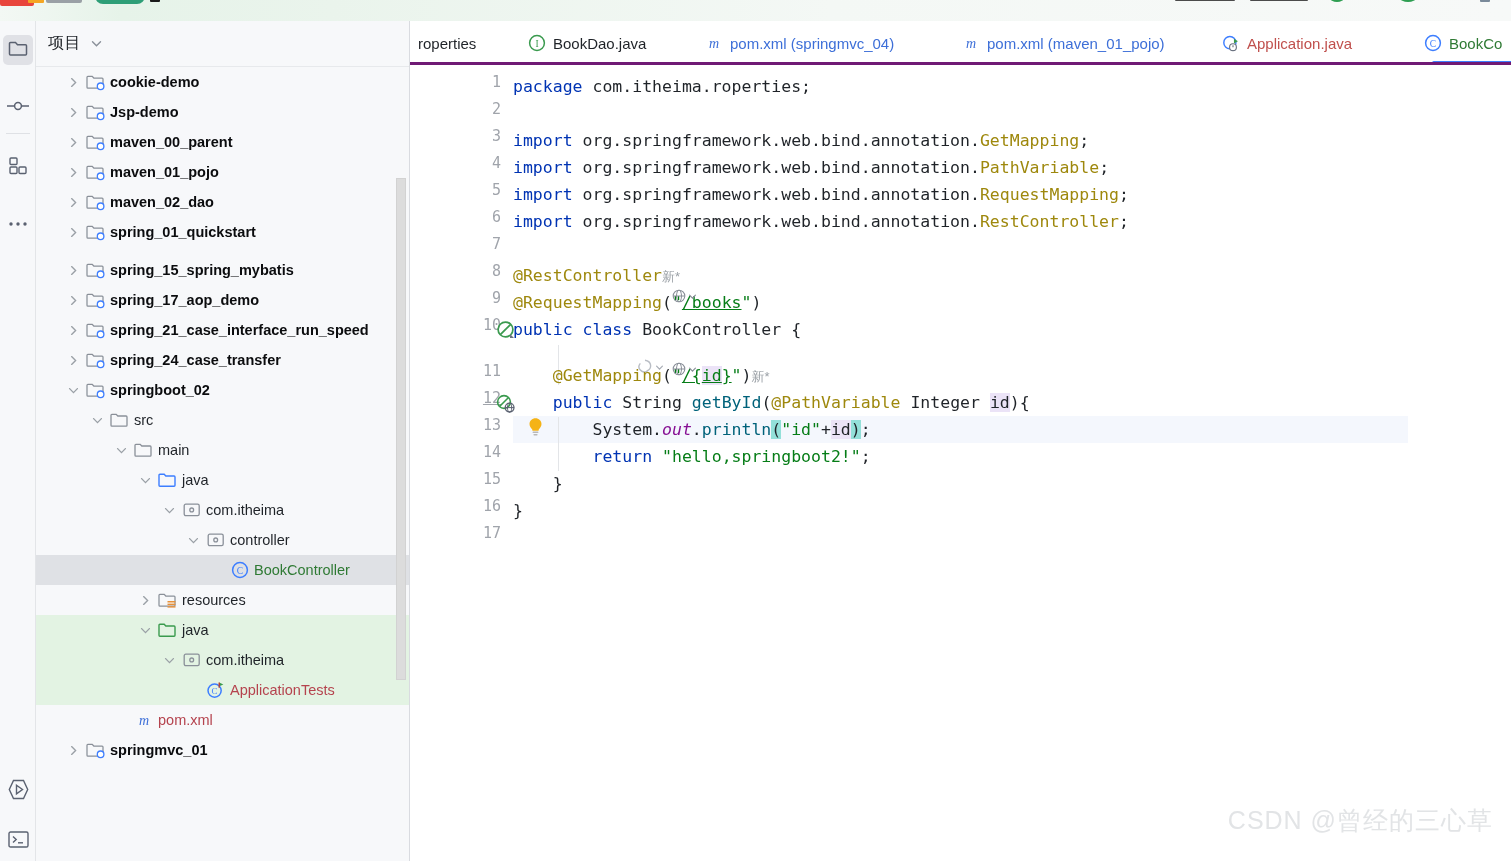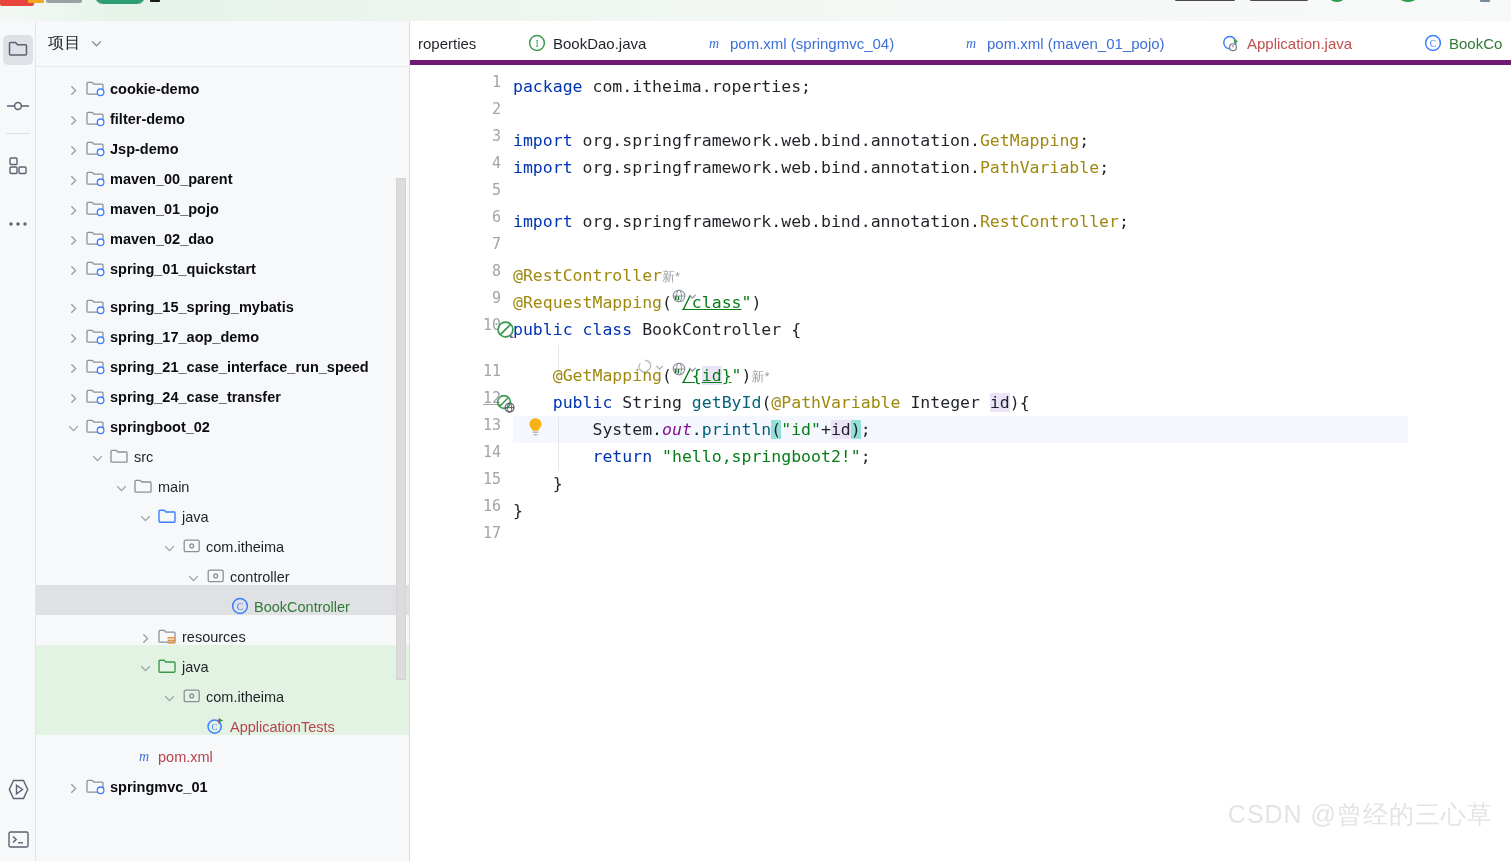--- a/index.html
+++ b/index.html
@@ -51,21 +51,21 @@
   .panel-head {
     position: relative; height: 46px; width: 100%;
     display: flex; align-items: center; padding-left: 12px;
     border-bottom: 1px solid #e7e9ec; background: #f7f8fa;
   }
   .panel-title { font-size: 16px; color: #1f2328; letter-spacing: .5px; }
   .panel-chev { margin-left: 9px; display: flex; align-items: center; }
 
   .tree { position: relative; height: 794px; background: #f7f8fa; }
   .row {
-    position: relative; height: 30px; display: flex; align-items: flex-end;
+    position: relative; height: 30px; display: flex; align-items: center;
     white-space: nowrap; font-size: 14.5px; color: #1f2328;
   }
   .row.sel { background: #dfe1e5; }
   .row.greenband { background: #e3f3e3; }
   .arrow { width: 14px; height: 14px; display: inline-flex; align-items: center; justify-content: center; flex: 0 0 14px; }
   .arrow.blank { visibility: hidden; }
   .ico { width: 19px; height: 18px; margin-right: 5px; flex: 0 0 19px; display: inline-flex; align-items: center; justify-content: center; }
   .lbl-mod { font-weight: bold; color: #0b0c0e; }
   .lbl-dir { color: #1f2328; }
   .lbl-class { color: #2f7a34; }
@@ -73,21 +73,21 @@
   .lbl-pom { color: #b5434e; }
 
   .tree-scroll {
     position: absolute; left: 360px; top: 157px; width: 10px; height: 502px;
     background: #dcdcdc; border-radius: 0; border: 1px solid #d2d2d2;
   }
 
   
   .tabbar {
     position: absolute; left: 410px; top: 21px; width: 1101px; height: 44px;
-    background: #ffffff; border-bottom: 5px solid #701a75; overflow: hidden;
+    background: #ffffff; border-bottom: 3px solid #701a75; overflow: hidden;
   }
   .tab {
     position: absolute; top: 0; height: 44px;
     display: flex; align-items: center; gap: 7px;
     font-size: 15px; color: #1f2328; white-space: nowrap;
   }
   .tab .t-ico { width: 18px; height: 18px; display: inline-flex; align-items: center; justify-content: center; }
   .tab.active-underline::after {
     content: ""; position: absolute; left: 8px; right: -60px; bottom: 0; height: 4px;
     background: #3d7eff; border-radius: 2px;
@@ -130,21 +130,21 @@
   .hl-paren { background: #93e0d9; }
   .hl-ident { background: #ebe3f7; }
 
   .indent-guide { position: absolute; width: 1px; background: #e3e5e8; }
 
   .inlay {
     position: absolute; display: inline-flex; align-items: center; gap: 2px;
   }
 
   .watermark {
-    position: absolute; right: 18px; bottom: 30px;
+    position: absolute; right: 18px; bottom: 24px;
     font-size: 25px; color: #e2e4e6; letter-spacing: 1px;
     font-family: "Liberation Sans", sans-serif;
   }
 </style>
 </head>
 <body>
 
 <div id="app">
 
   <div class="chrome-strip">
@@ -240,35 +240,20 @@
             </svg>
           </span>
           <span style="width: 6px; flex: 0 0 6px;"></span>
           <span class="ico">
             <svg width="19" height="17" viewBox="0 0 19 17">
               <path d="M1 3.2a.9.9 0 0 1 .9-.9h4.3l1.6 1.7h8.3a.9.9 0 0 1 .9.9v8.4a.9.9 0 0 1-.9.9H1.9a.9.9 0 0 1-.9-.9z" fill="none" stroke="#8a9099" stroke-width="1.25"></path>
               <circle cx="14.6" cy="12.3" r="3.3" fill="#fff" stroke="#3d7eff" stroke-width="1.3"></circle>
             </svg>
           </span>
           <span class="lbl-mod">cookie-demo</span>
-        </div>
-        <div class="row" style="padding-left: 30px;">
-          <span class="arrow">
-            <svg width="11" height="11" viewBox="0 0 11 11">
-              <path d="M3.6 1.6l4 3.9-4 3.9" fill="none" stroke="#9aa0a6" stroke-width="1.35" stroke-linecap="round"></path>
-            </svg>
-          </span>
-          <span style="width: 6px; flex: 0 0 6px;"></span>
-          <span class="ico">
-            <svg width="19" height="17" viewBox="0 0 19 17">
-              <path d="M1 3.2a.9.9 0 0 1 .9-.9h4.3l1.6 1.7h8.3a.9.9 0 0 1 .9.9v8.4a.9.9 0 0 1-.9.9H1.9a.9.9 0 0 1-.9-.9z" fill="none" stroke="#8a9099" stroke-width="1.25"></path>
-              <circle cx="14.6" cy="12.3" r="3.3" fill="#fff" stroke="#3d7eff" stroke-width="1.3"></circle>
-            </svg>
-          </span>
-          <span class="lbl-mod">filter-demo</span>
         </div>
         <div class="row" style="padding-left: 30px;">
           <span class="arrow">
             <svg width="11" height="11" viewBox="0 0 11 11">
               <path d="M3.6 1.6l4 3.9-4 3.9" fill="none" stroke="#9aa0a6" stroke-width="1.35" stroke-linecap="round"></path>
             </svg>
           </span>
           <span style="width: 6px; flex: 0 0 6px;"></span>
           <span class="ico">
             <svg width="19" height="17" viewBox="0 0 19 17">
@@ -689,32 +674,33 @@
 
       <div class="indent-guide" style="left:45px; top:352px; height:54px;"></div>
       <div class="indent-guide" style="left:45px; top:280px; height:40px;"></div>
 
       <div class="cline" style="top:8px"><span class="kw">package</span> <span class="plain">com.itheima.roperties;</span></div>
 
       <div class="cline" style="top:62px"><span class="kw">import</span> <span class="plain">org.springframework.web.bind.annotation.</span><span class="ann">GetMapping</span><span class="plain">;</span></div>
 
       <div class="cline" style="top:89px"><span class="kw">import</span> <span class="plain">org.springframework.web.bind.annotation.</span><span class="ann">PathVariable</span><span class="plain">;</span></div>
 
+      <div class="cline" style="top:116px"><span class="kw">import</span> <span class="plain">org.springframework.web.bind.annotation.</span><span class="ann">RequestMapping</span><span class="plain">;</span></div>
 
       <div class="cline" style="top:143px"><span class="kw">import</span> <span class="plain">org.springframework.web.bind.annotation.</span><span class="ann">RestController</span><span class="plain">;</span></div>
 
       <div class="cline" style="top:197px"><span class="ann">@RestController</span><span class="cn-mark">新*</span></div>
 
       <div class="cline" style="top:224px"><span class="ann">@RequestMapping</span><span class="plain">(</span><span class="inlay"><svg width="14" height="14" viewBox="0 0 14 14">
               <circle cx="7" cy="7" r="5.8" fill="none" stroke="#8a9099" stroke-width="1.1"></circle>
               <ellipse cx="7" cy="7" rx="2.5" ry="5.8" fill="none" stroke="#8a9099" stroke-width="1"></ellipse>
               <line x1="1.2" y1="7" x2="12.8" y2="7" stroke="#8a9099" stroke-width="1"></line>
             </svg><svg width="9" height="9" viewBox="0 0 9 9">
               <path d="M1.6 3.2l2.9 2.9 2.9-2.9" fill="none" stroke="#8a9099" stroke-width="1.2" stroke-linecap="round"></path>
-            </svg></span><span class="str">"</span><span class="link">/class</span><span class="str">"</span><span class="plain">)</span></div>
+            </svg></span><span class="str">"</span><span class="link">/books</span><span class="str">"</span><span class="plain">)</span></div>
 
       <div class="cline" style="top:251px"><span class="kw">public</span> <span class="kw">class</span> <span class="plain">BookController {</span></div>
 
       <div class="cline" style="top:272px; height:22px; line-height:22px; left:45px;">
         <span class="inlay">
           <svg width="16" height="16" viewBox="0 0 16 16">
             <path d="M8 1.3c3 .4 5.3 2.2 5.6 4.9.3 2.7-1.5 5-3.9 5.8" fill="none" stroke="#b9bdc4" stroke-width="1.4"></path>
             <path d="M3.3 4.4C1.6 6.3 1.6 9.1 3.3 11c1.7 1.9 4.4 2.4 6.6 1.3" fill="none" stroke="#b9bdc4" stroke-width="1.4"></path>
             <path d="M10.3 11.6l.4 2.6-2.5-.9z" fill="#b9bdc4"></path>
           </svg>

